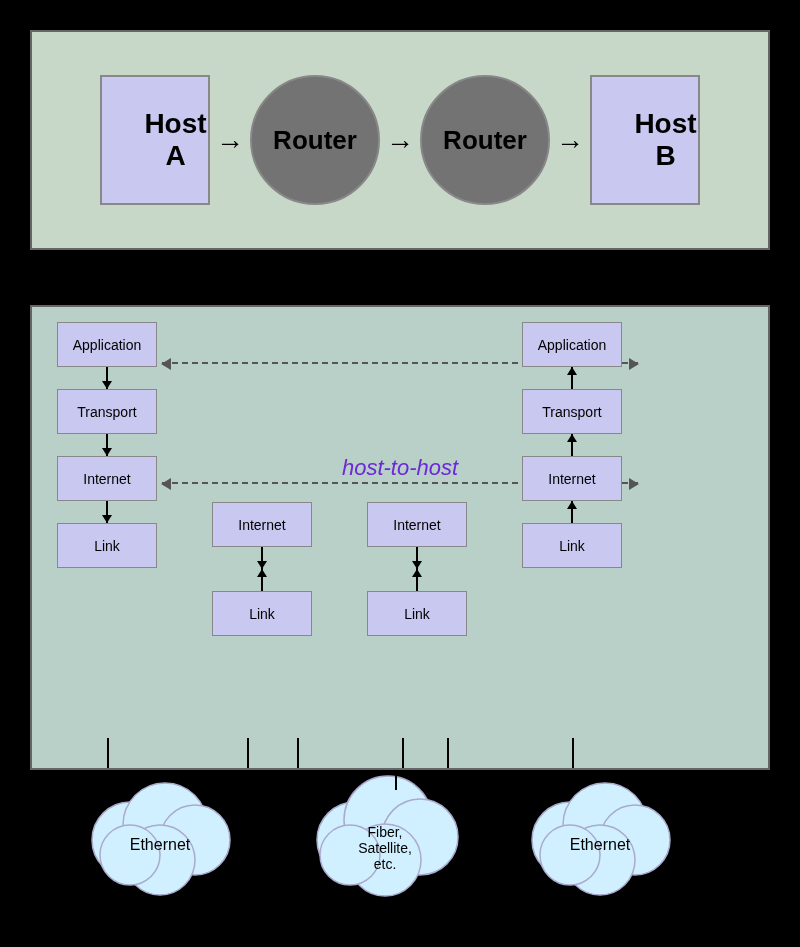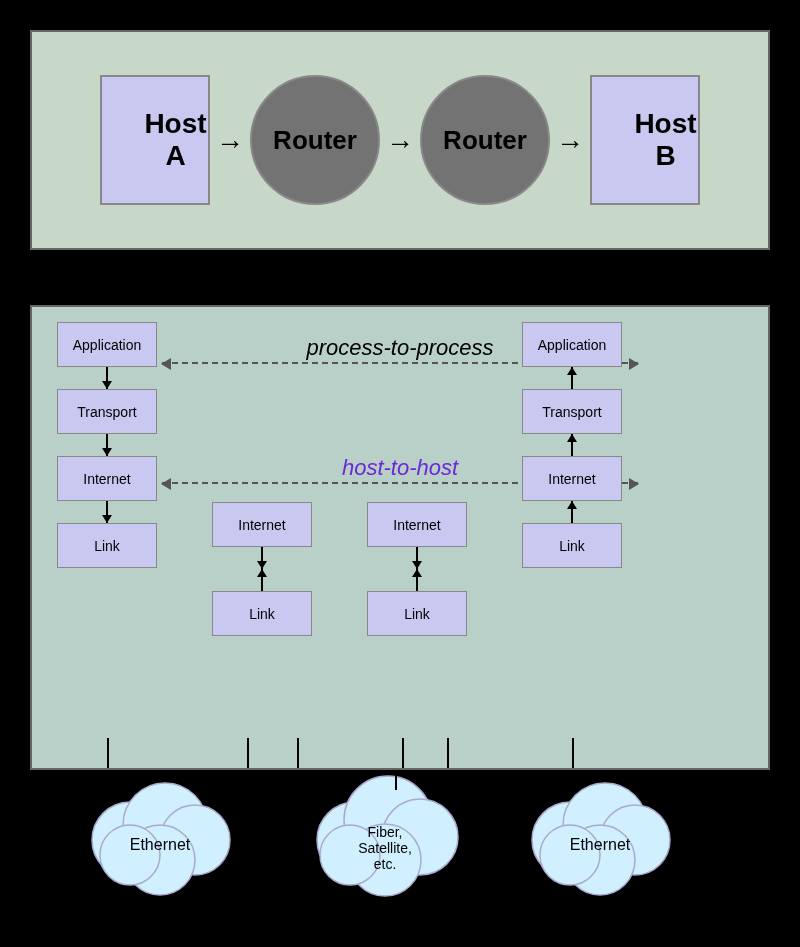--- a/index.html
+++ b/index.html
@@ -183,21 +183,20 @@
   </div>
   <div class="arrow-right">→</div>
   <div class="node-box host-box">
     <span style="white-space:pre;text-align:center;">Host
 B</span>
   </div>
 </div>
 
 <div class="bottom-diagram">
 
-  <div class="p2p-label">process-to-process</div>
 
   <div class="h2h-label">host-to-host</div>
 
   <div style="position:absolute; top:55px; left:130px; right:130px; height:2px; border-top:2px dashed #555;">
     <div style="position:absolute; right:-1px; top:-6px; border-top:6px solid transparent; border-bottom:6px solid transparent; border-left:10px solid #555;"></div>
     <div style="position:absolute; left:-1px; top:-6px; border-top:6px solid transparent; border-bottom:6px solid transparent; border-right:10px solid #555;"></div>
   </div>
 
   <div style="position:absolute; top:175px; left:130px; right:130px; height:2px; border-top:2px dashed #555;">
     <div style="position:absolute; right:-1px; top:-6px; border-top:6px solid transparent; border-bottom:6px solid transparent; border-left:10px solid #555;"></div>

